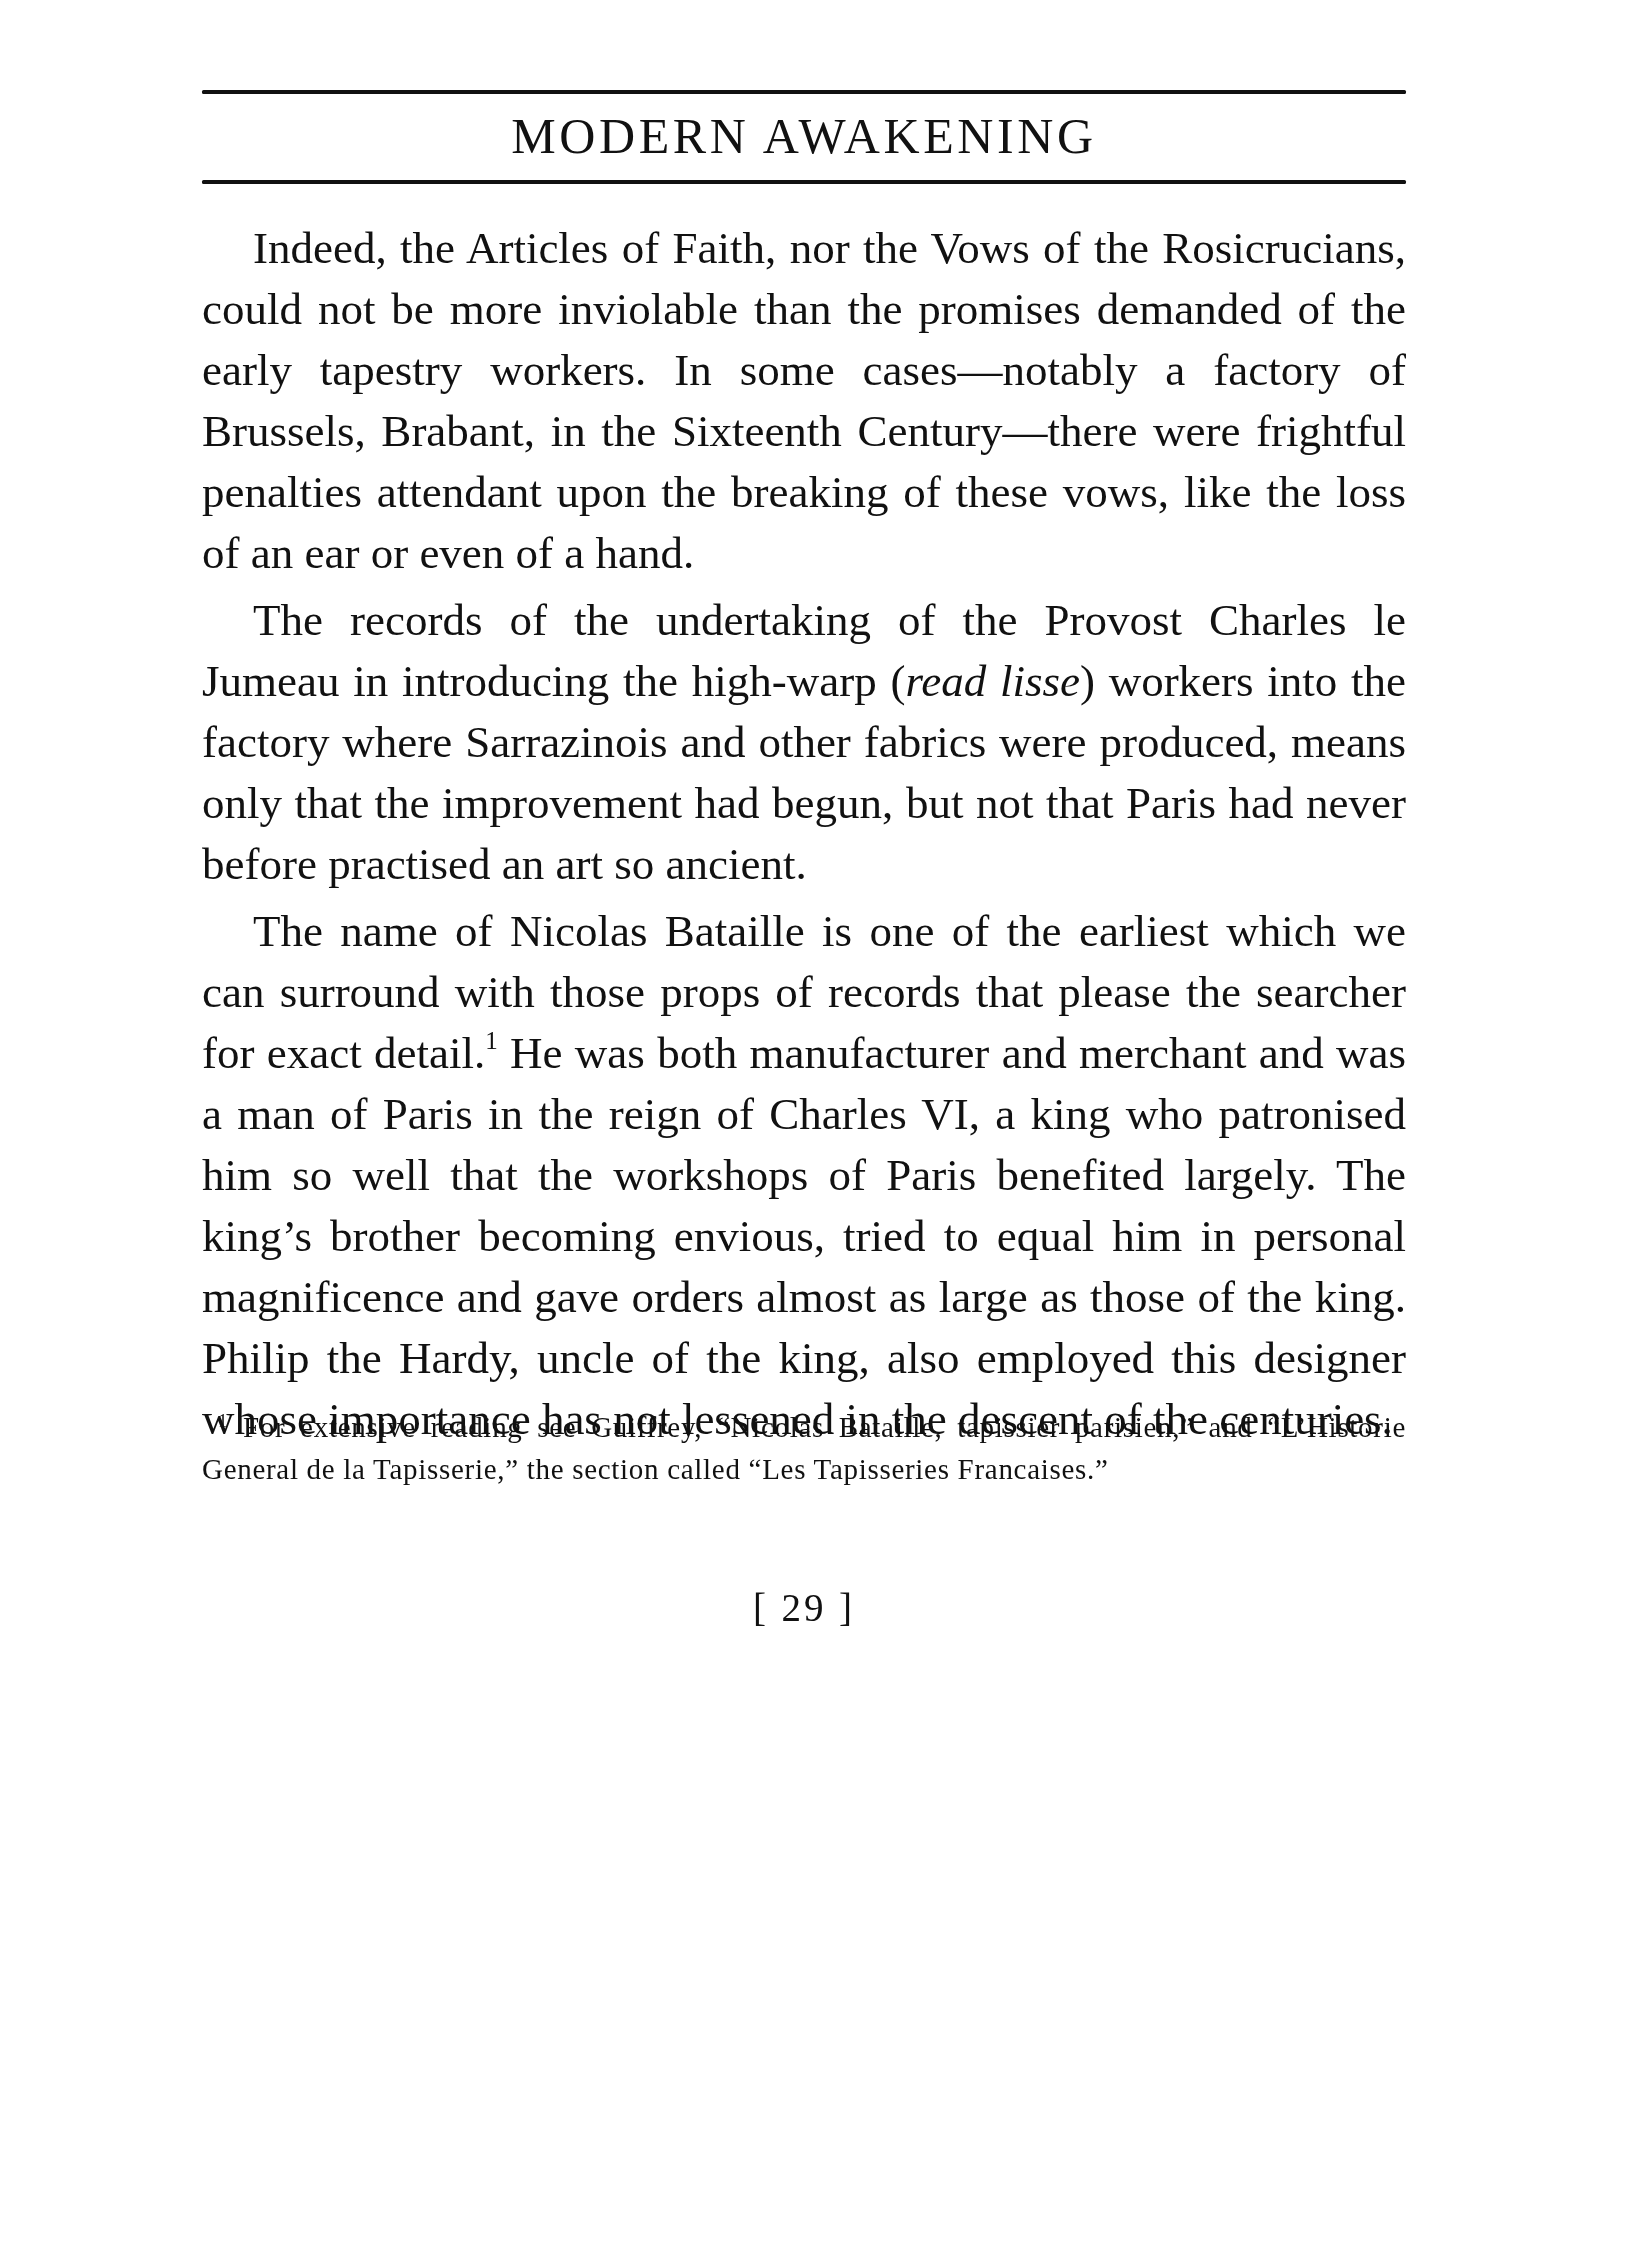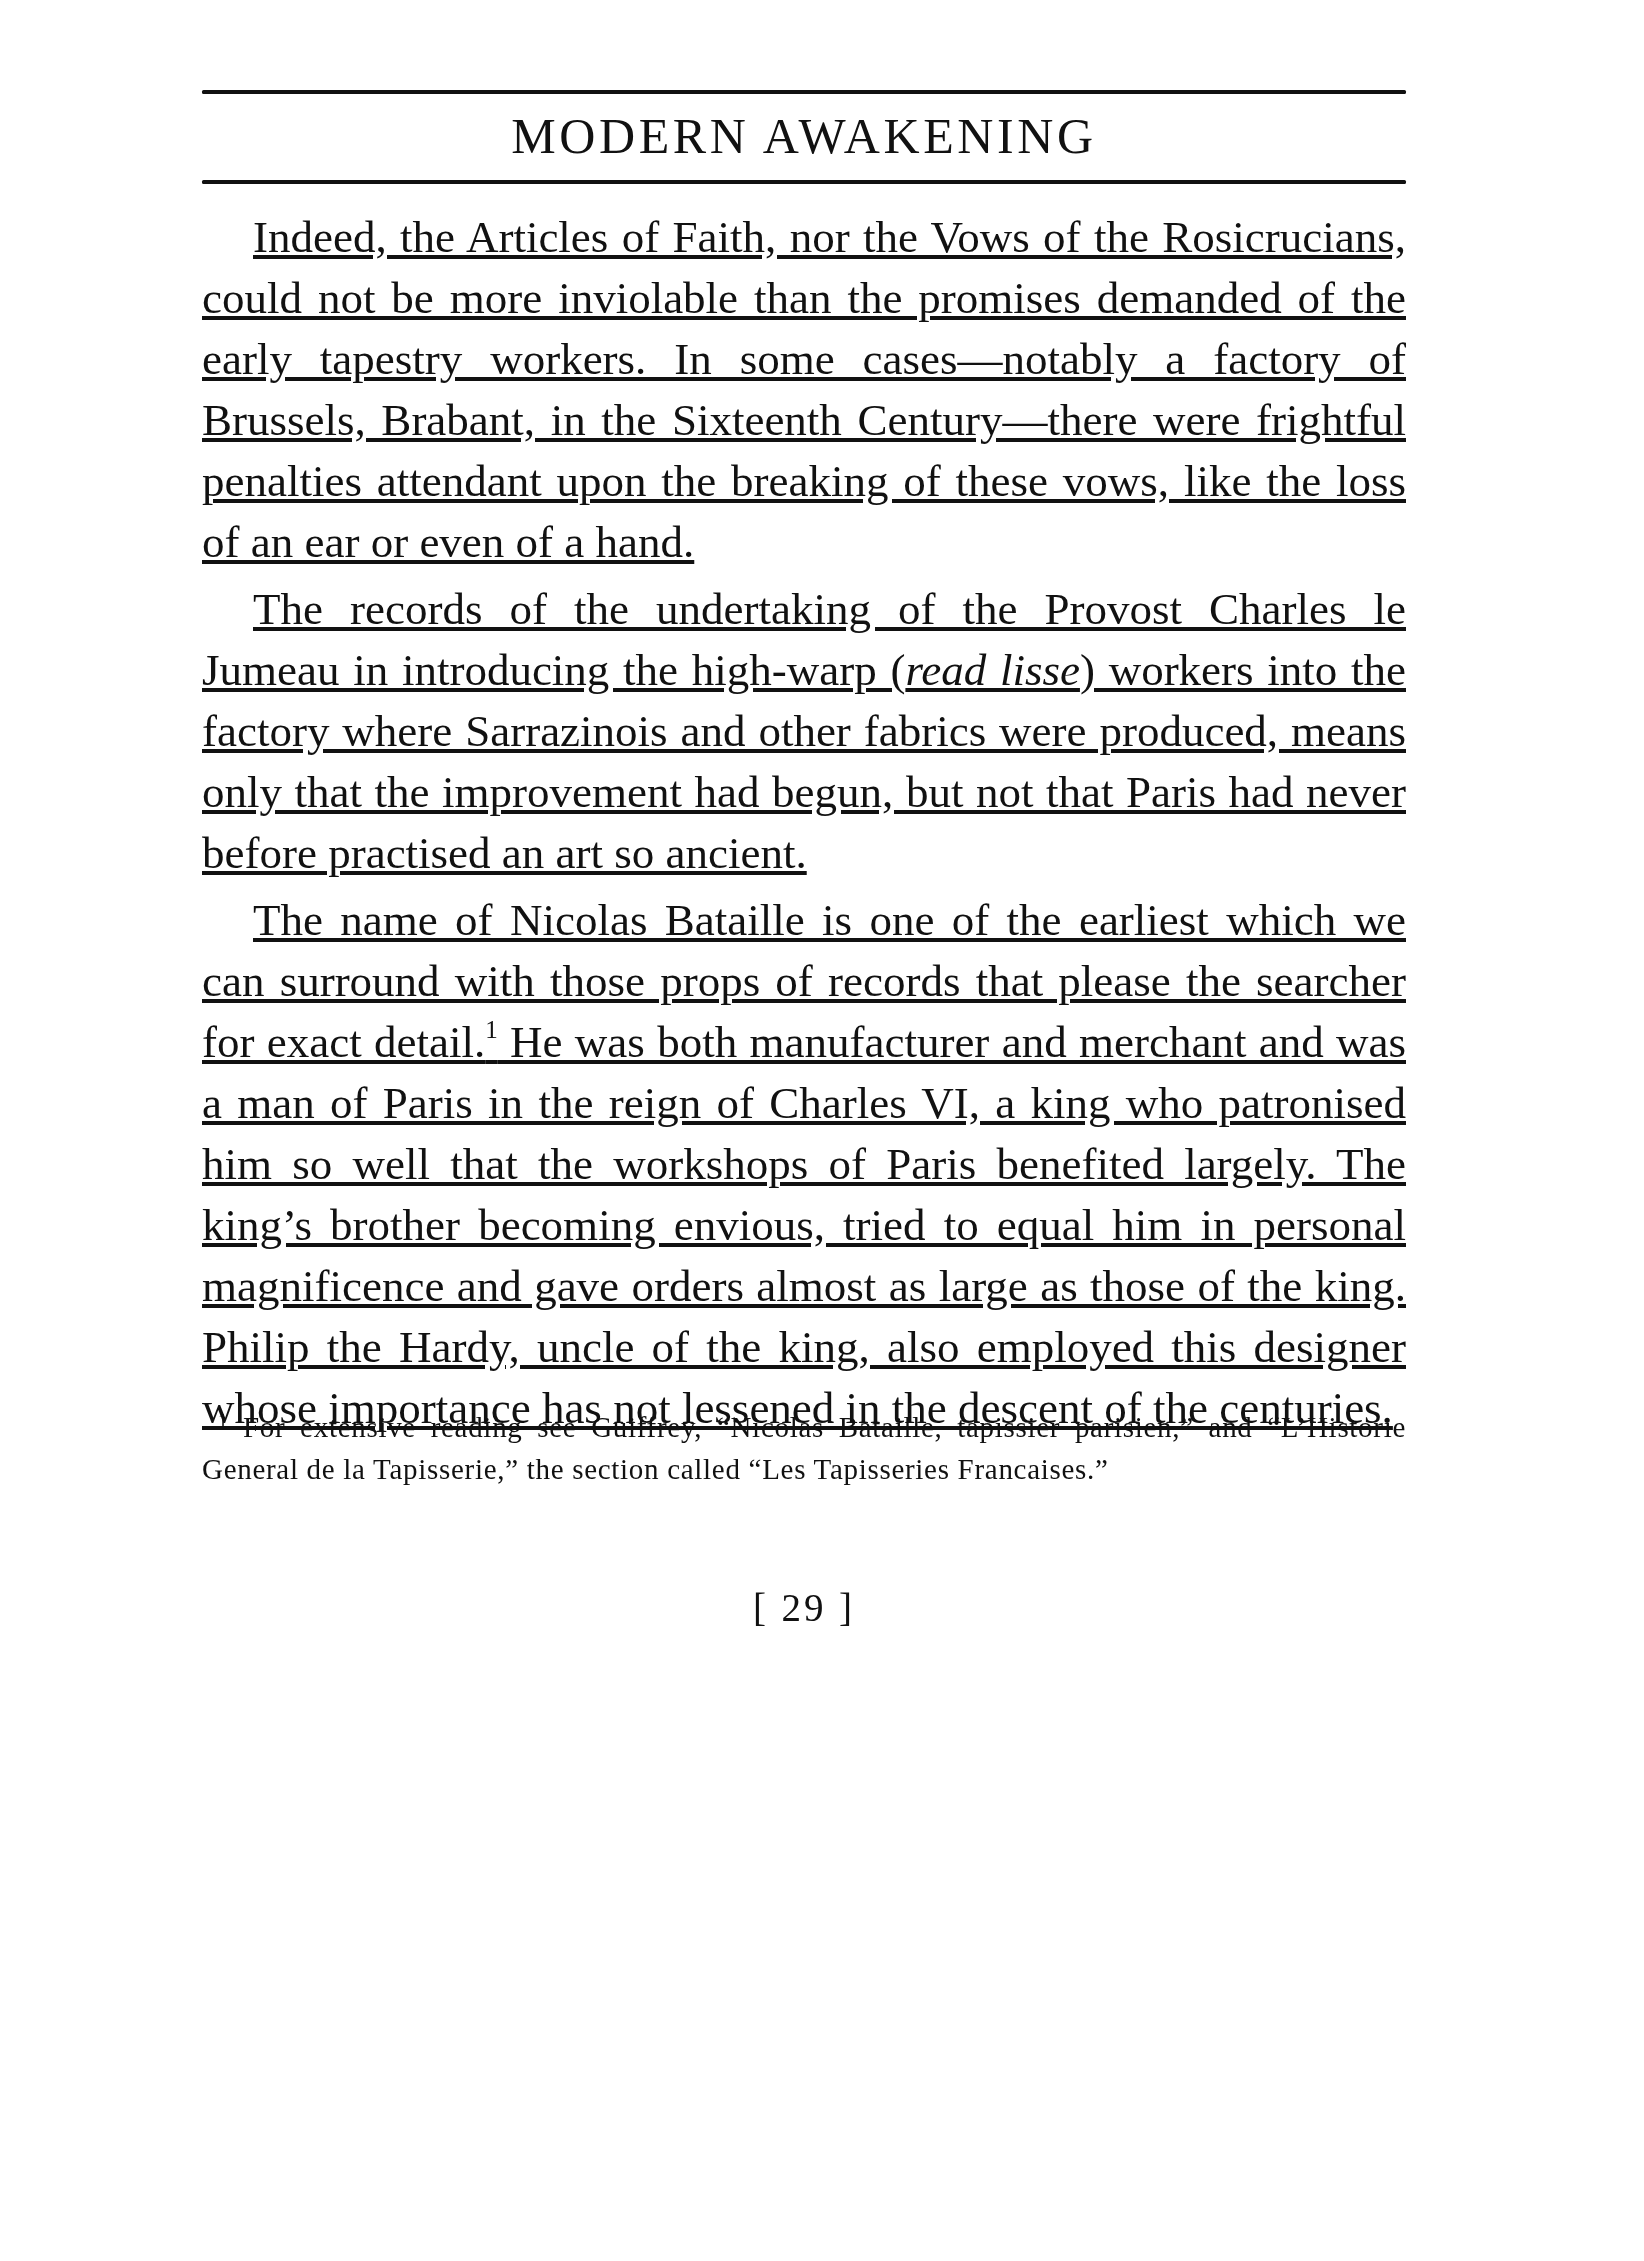--- a/index.html
+++ b/index.html
@@ -3,22 +3,22 @@
 <meta charset="utf-8">
 <style>
   html, body { margin: 0; padding: 0; background: #ffffff; }
   body { width: 1644px; height: 2261px; position: relative; overflow: hidden;
          font-family: "Liberation Serif", "DejaVu Serif", serif; color: #111; }
   .rule { position: absolute; left: 202px; width: 1204px; height: 3.6px; background: #111; border-radius: 1.5px; }
   .rule.top { top: 90px; }
   .rule.bottom { top: 180px; }
   .running-head { position: absolute; top: 107px; left: 202px; width: 1204px; text-align: center;
                   font-size: 50px; letter-spacing: 3.6px; line-height: 58px; }
-  .body-text { position: absolute; left: 202px; top: 207px; width: 1204px;
-               font-size: 45px; line-height: 61px; text-align: justify; text-decoration: underline; }
+  .body-text { position: absolute; left: 202px; top: 218px; width: 1204px;
+               font-size: 45px; line-height: 61px; text-align: justify; }
   .body-text p { margin: 0; text-indent: 51px; }
   .body-text p + p { margin-top: 5.8px; }
   sup { font-size: 25px; line-height: 0; vertical-align: 19px; }
   .footnotes { position: absolute; left: 202px; top: 2174px; width: 1204px;
                font-size: 29px; line-height: 42px; text-align: justify; letter-spacing: 0.7px; }
   .footnotes p { margin: 0; text-indent: 16px; }
   .footnotes sup { font-size: 19px; vertical-align: 10.2px; }
   .page-number { position: absolute; top: 2327px; left: 202px; width: 1204px; text-align: center;
                  font-size: 39px; letter-spacing: 2.9px; }
 </style>

